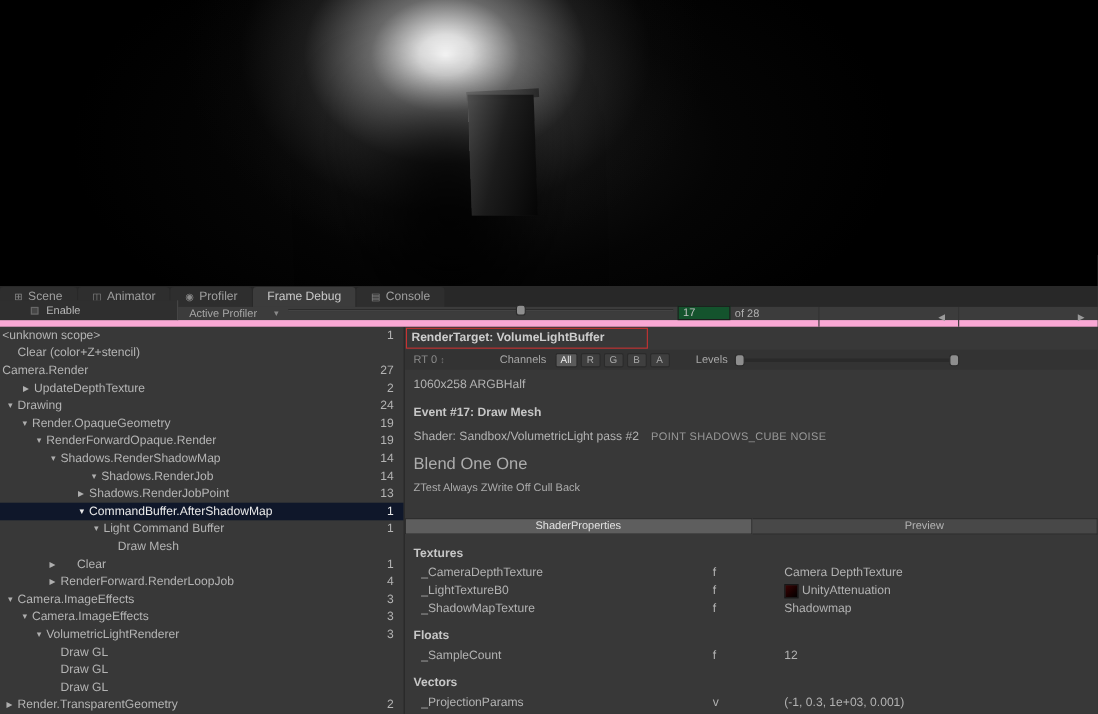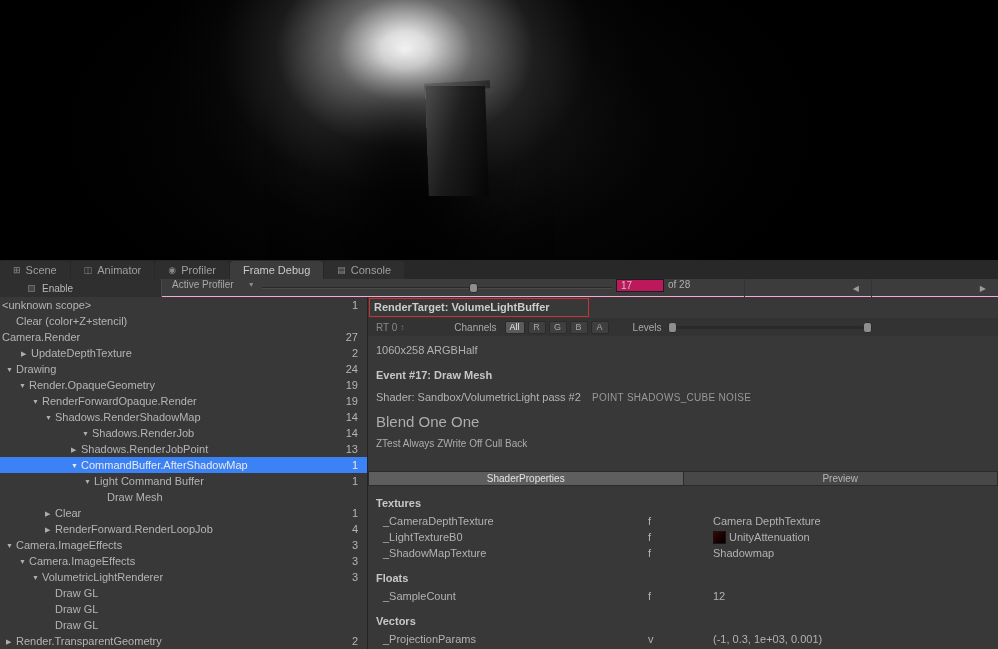--- a/index.html
+++ b/index.html
@@ -27,48 +27,48 @@
 
   
   .tab-bar { display:flex; height:19px; background:#282828; align-items:flex-end; }
   .tab { height:18px; padding:0 13px; font-size:11px; color:#9f9f9f; background:#2e2e2e;
          margin-right:1px; display:flex; align-items:center; gap:5px; white-space:nowrap;
          border-radius:3px 3px 0 0; }
   .tab.active { background:#3c3c3c; color:#c9c9c9; }
   .tab-icon { font-size:9px; color:#8a8a8a; line-height:1; }
 
   
-  .toolbar { position:relative; height:18px; background:#3c3c3c; border-bottom:1px solid #f9a8d4;
-             display:flex; align-items:flex-start; font-size:10px; color:#b8b8b8; }
+  .toolbar { position:relative; height:18px; background:#3c3c3c; border-bottom:6px solid #f9a8d4;
+             display:flex; align-items:flex-end; font-size:10px; color:#b8b8b8; }
   .enable-btn { width:162px; height:18px; background:#2f2f2f; display:flex; align-items:center;
                 padding-left:28px; gap:7px; border-right:1px solid #494949; cursor:default; }
   .enable-icon { width:7px; height:7px; background:#464646; border:1px solid #6a6a6a; }
   .profiler-dd { display:flex; align-items:center; gap:14px; margin-left:10px; color:#a8a8a8; }
   .dd-arrow { font-size:7px; color:#8a8a8a; }
   .frame-slider { position:absolute; left:262px; width:350px; height:18px; }
   .frame-slider-track { position:absolute; left:0; right:0; top:8px; height:2px; background:#2a2a2a;
                         border-bottom:1px solid #4a4a4a; }
   .frame-slider-thumb { position:absolute; top:4px; left:59%; width:9px; height:10px;
                         background:#8e8e8e; border:1px solid #2a2a2a; border-radius:3px; }
-  .frame-field { position:absolute; left:616px; width:48px; height:13px; background:#be185d;
+  .frame-field { position:absolute; left:616px; width:48px; height:13px; background:#14532d;
                  border:1px solid #1d1d1d; color:#c4c4c4; font-size:10px; text-align:left;
                  padding:0 4px; font-family:"Liberation Sans", sans-serif; }
   .frame-total { position:absolute; left:668px; color:#b0b0b0; }
   .frame-nav { position:absolute; right:0; top:0; height:18px; display:flex; }
   .frame-nav-btn { width:127px; height:18px; display:flex; align-items:center; justify-content:flex-end;
                    padding-right:12px; border-left:1px solid #333; color:#9a9a9a; font-size:8px; }
 
   
   .content { display:flex; height:352px; }
 
   
   .tree-panel { width:368px; background:#383838; border-right:1px solid #242424;
                 overflow:hidden; font-size:11px; }
   .tree-row { height:16px; display:flex; align-items:center; color:#b4b4b4; white-space:nowrap; }
-  .tree-row.selected { background:#3b82f6; color:#e9e9e9; }
+  .tree-row.selected { background:#0f172a; color:#e9e9e9; }
   .tree-row.selected .tree-count, .tree-row.selected .arrow { color:#e9e9e9; }
   .arrow { width:10px; flex:0 0 10px; font-size:7px; color:#aeaeae; line-height:1; }
   .tree-label { flex:1; overflow:hidden; text-overflow:clip; }
   .tree-count { padding-right:9px; color:#b4b4b4; }
 
   
   .detail-panel { flex:1; background:#383838; font-size:11px; color:#b2b2b2; overflow:hidden; }
   .rt-header-wrap { padding:1px 0 0 1px; }
   .rt-header { display:inline-block; border:1px solid #c83232; padding:2px 38px 3px 4px;
                color:#cdcdcd; font-weight:bold; }
@@ -231,21 +231,21 @@
         <div class="tree-row" style="padding-left: 84px;">
     <span class="arrow">▼</span>
     <span class="tree-label">Light Command Buffer</span>
     <span class="tree-count">1</span>
   </div>
         <div class="tree-row" style="padding-left: 97px;">
     <span class="arrow"></span>
     <span class="tree-label">Draw Mesh</span>
     <span class="tree-count"></span>
   </div>
-        <div class="tree-row" style="padding-left: 45px;">
+        <div class="tree-row" style="padding-left: 45px; gap: 15px;">
     <span class="arrow">▶</span>
     <span class="tree-label">Clear</span>
     <span class="tree-count">1</span>
   </div>
         <div class="tree-row" style="padding-left: 45px;">
     <span class="arrow">▶</span>
     <span class="tree-label">RenderForward.RenderLoopJob</span>
     <span class="tree-count">4</span>
   </div>
         <div class="tree-row" style="padding-left: 6px;">

